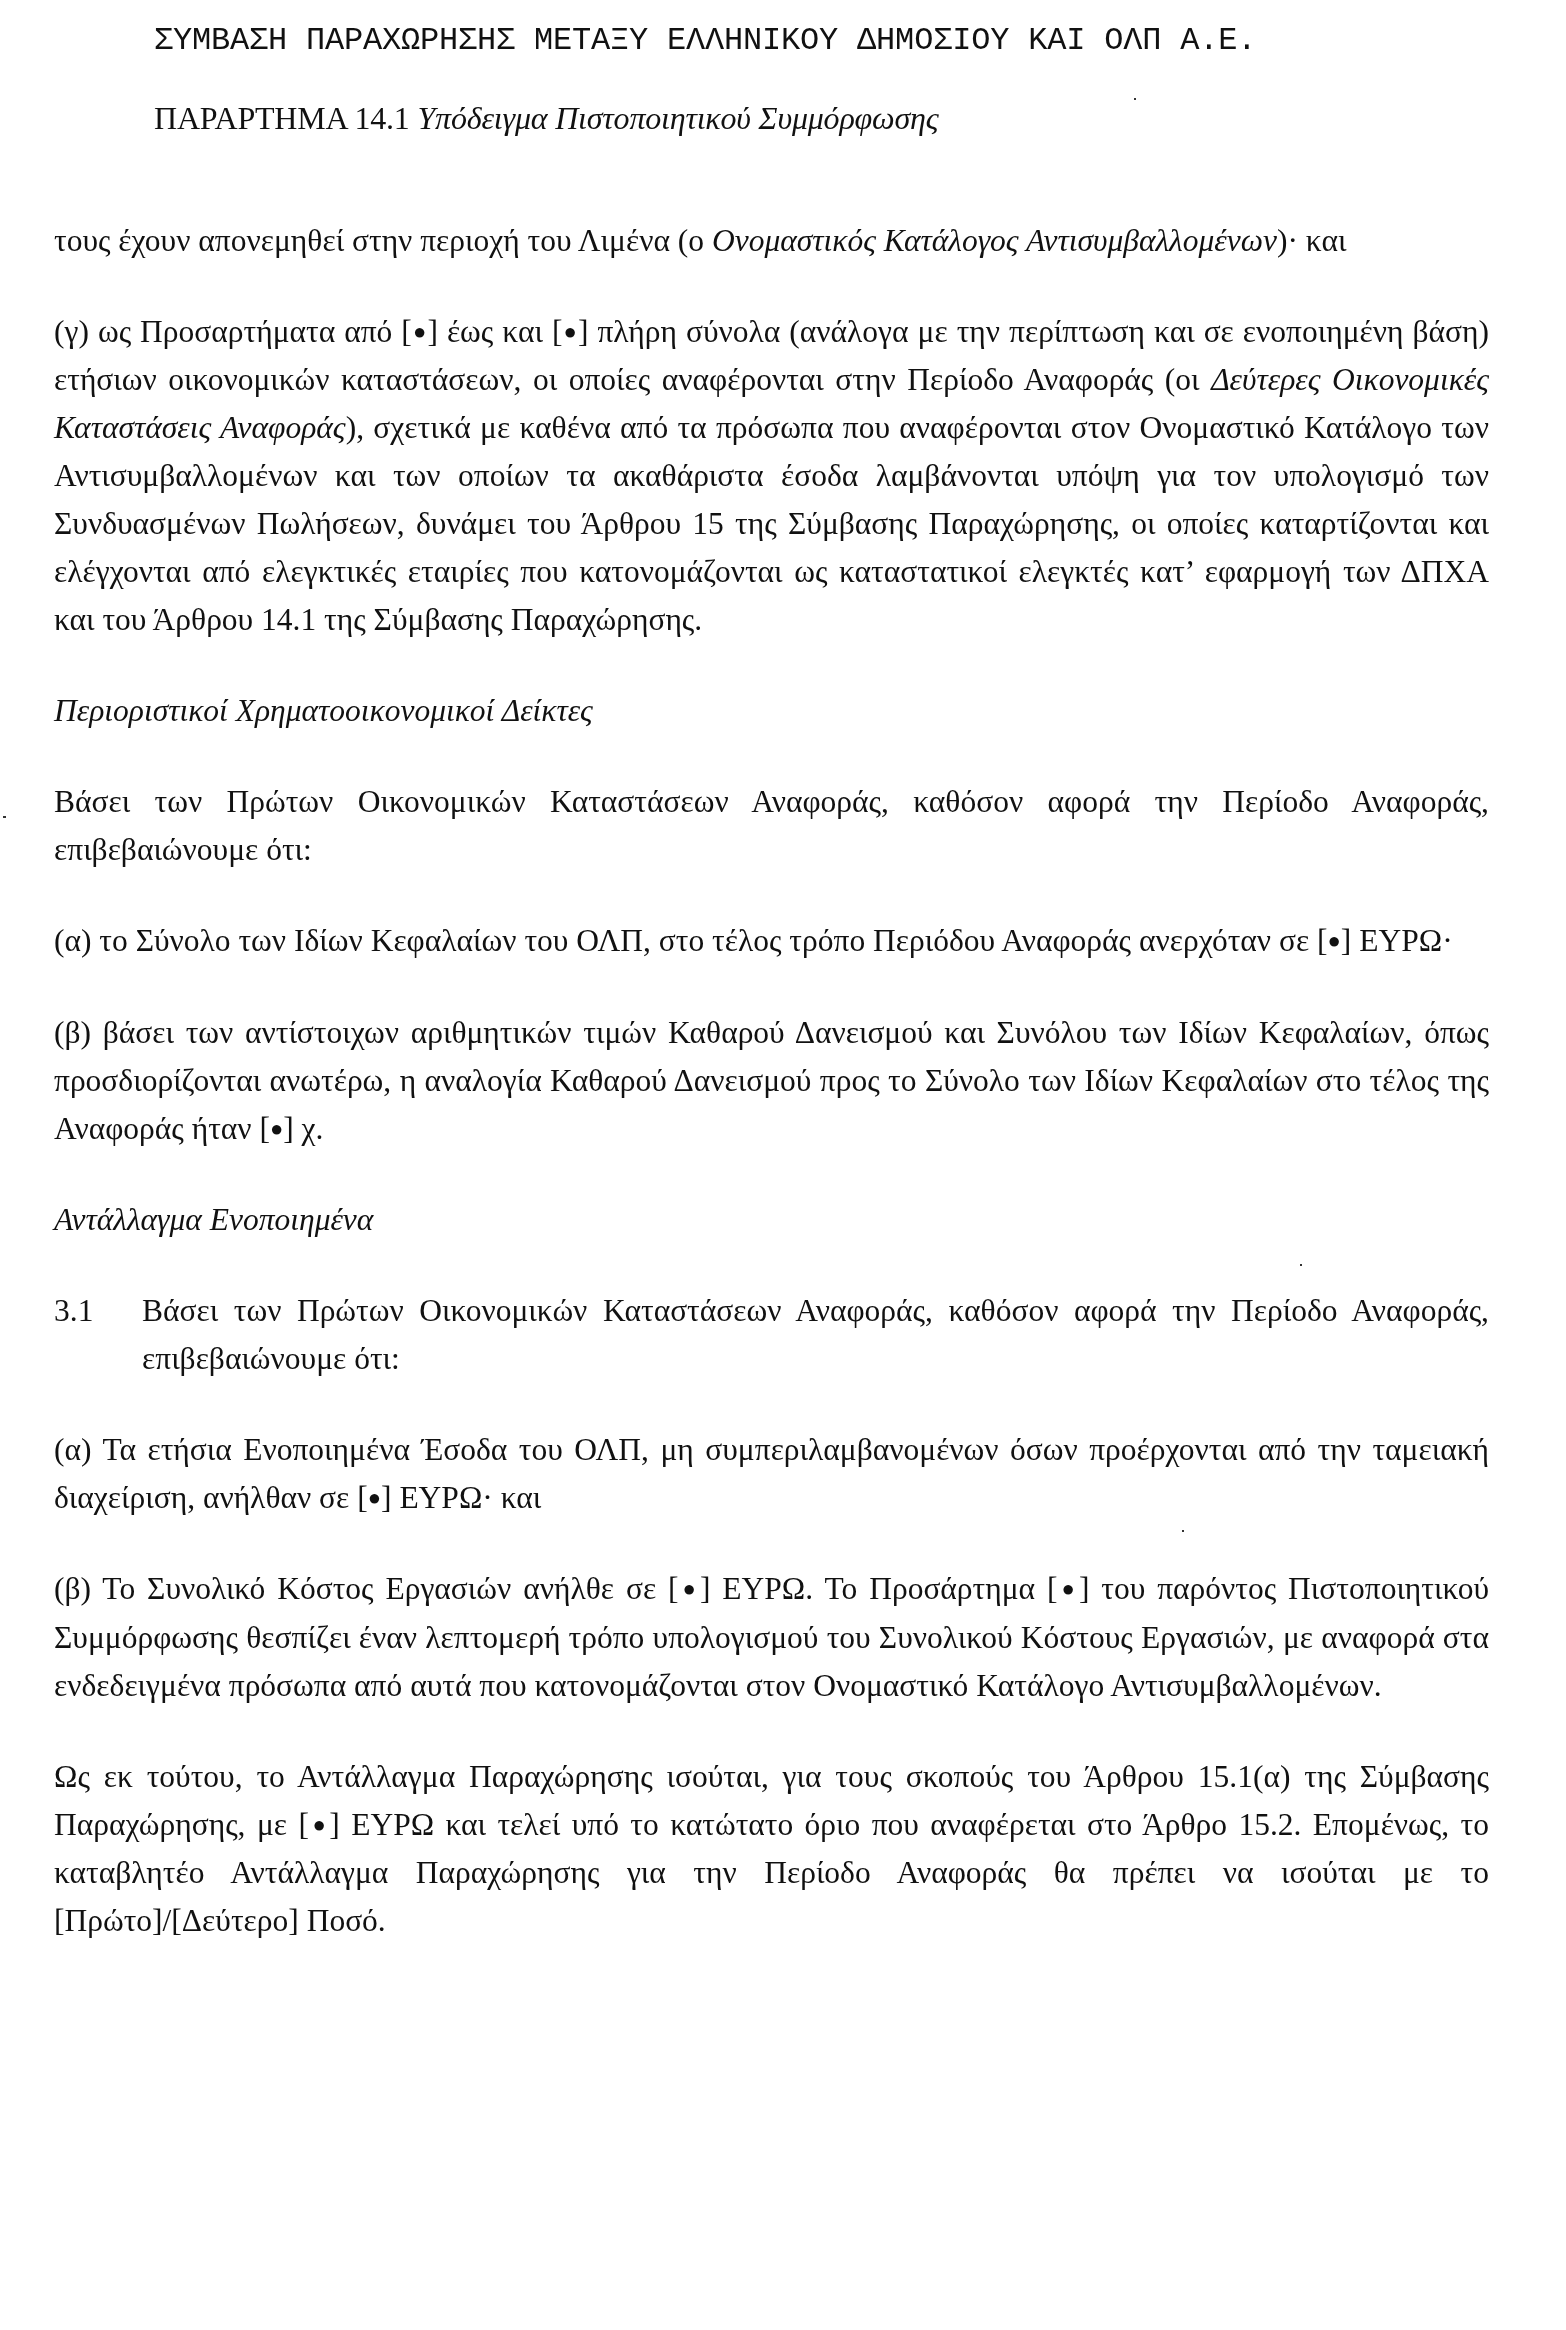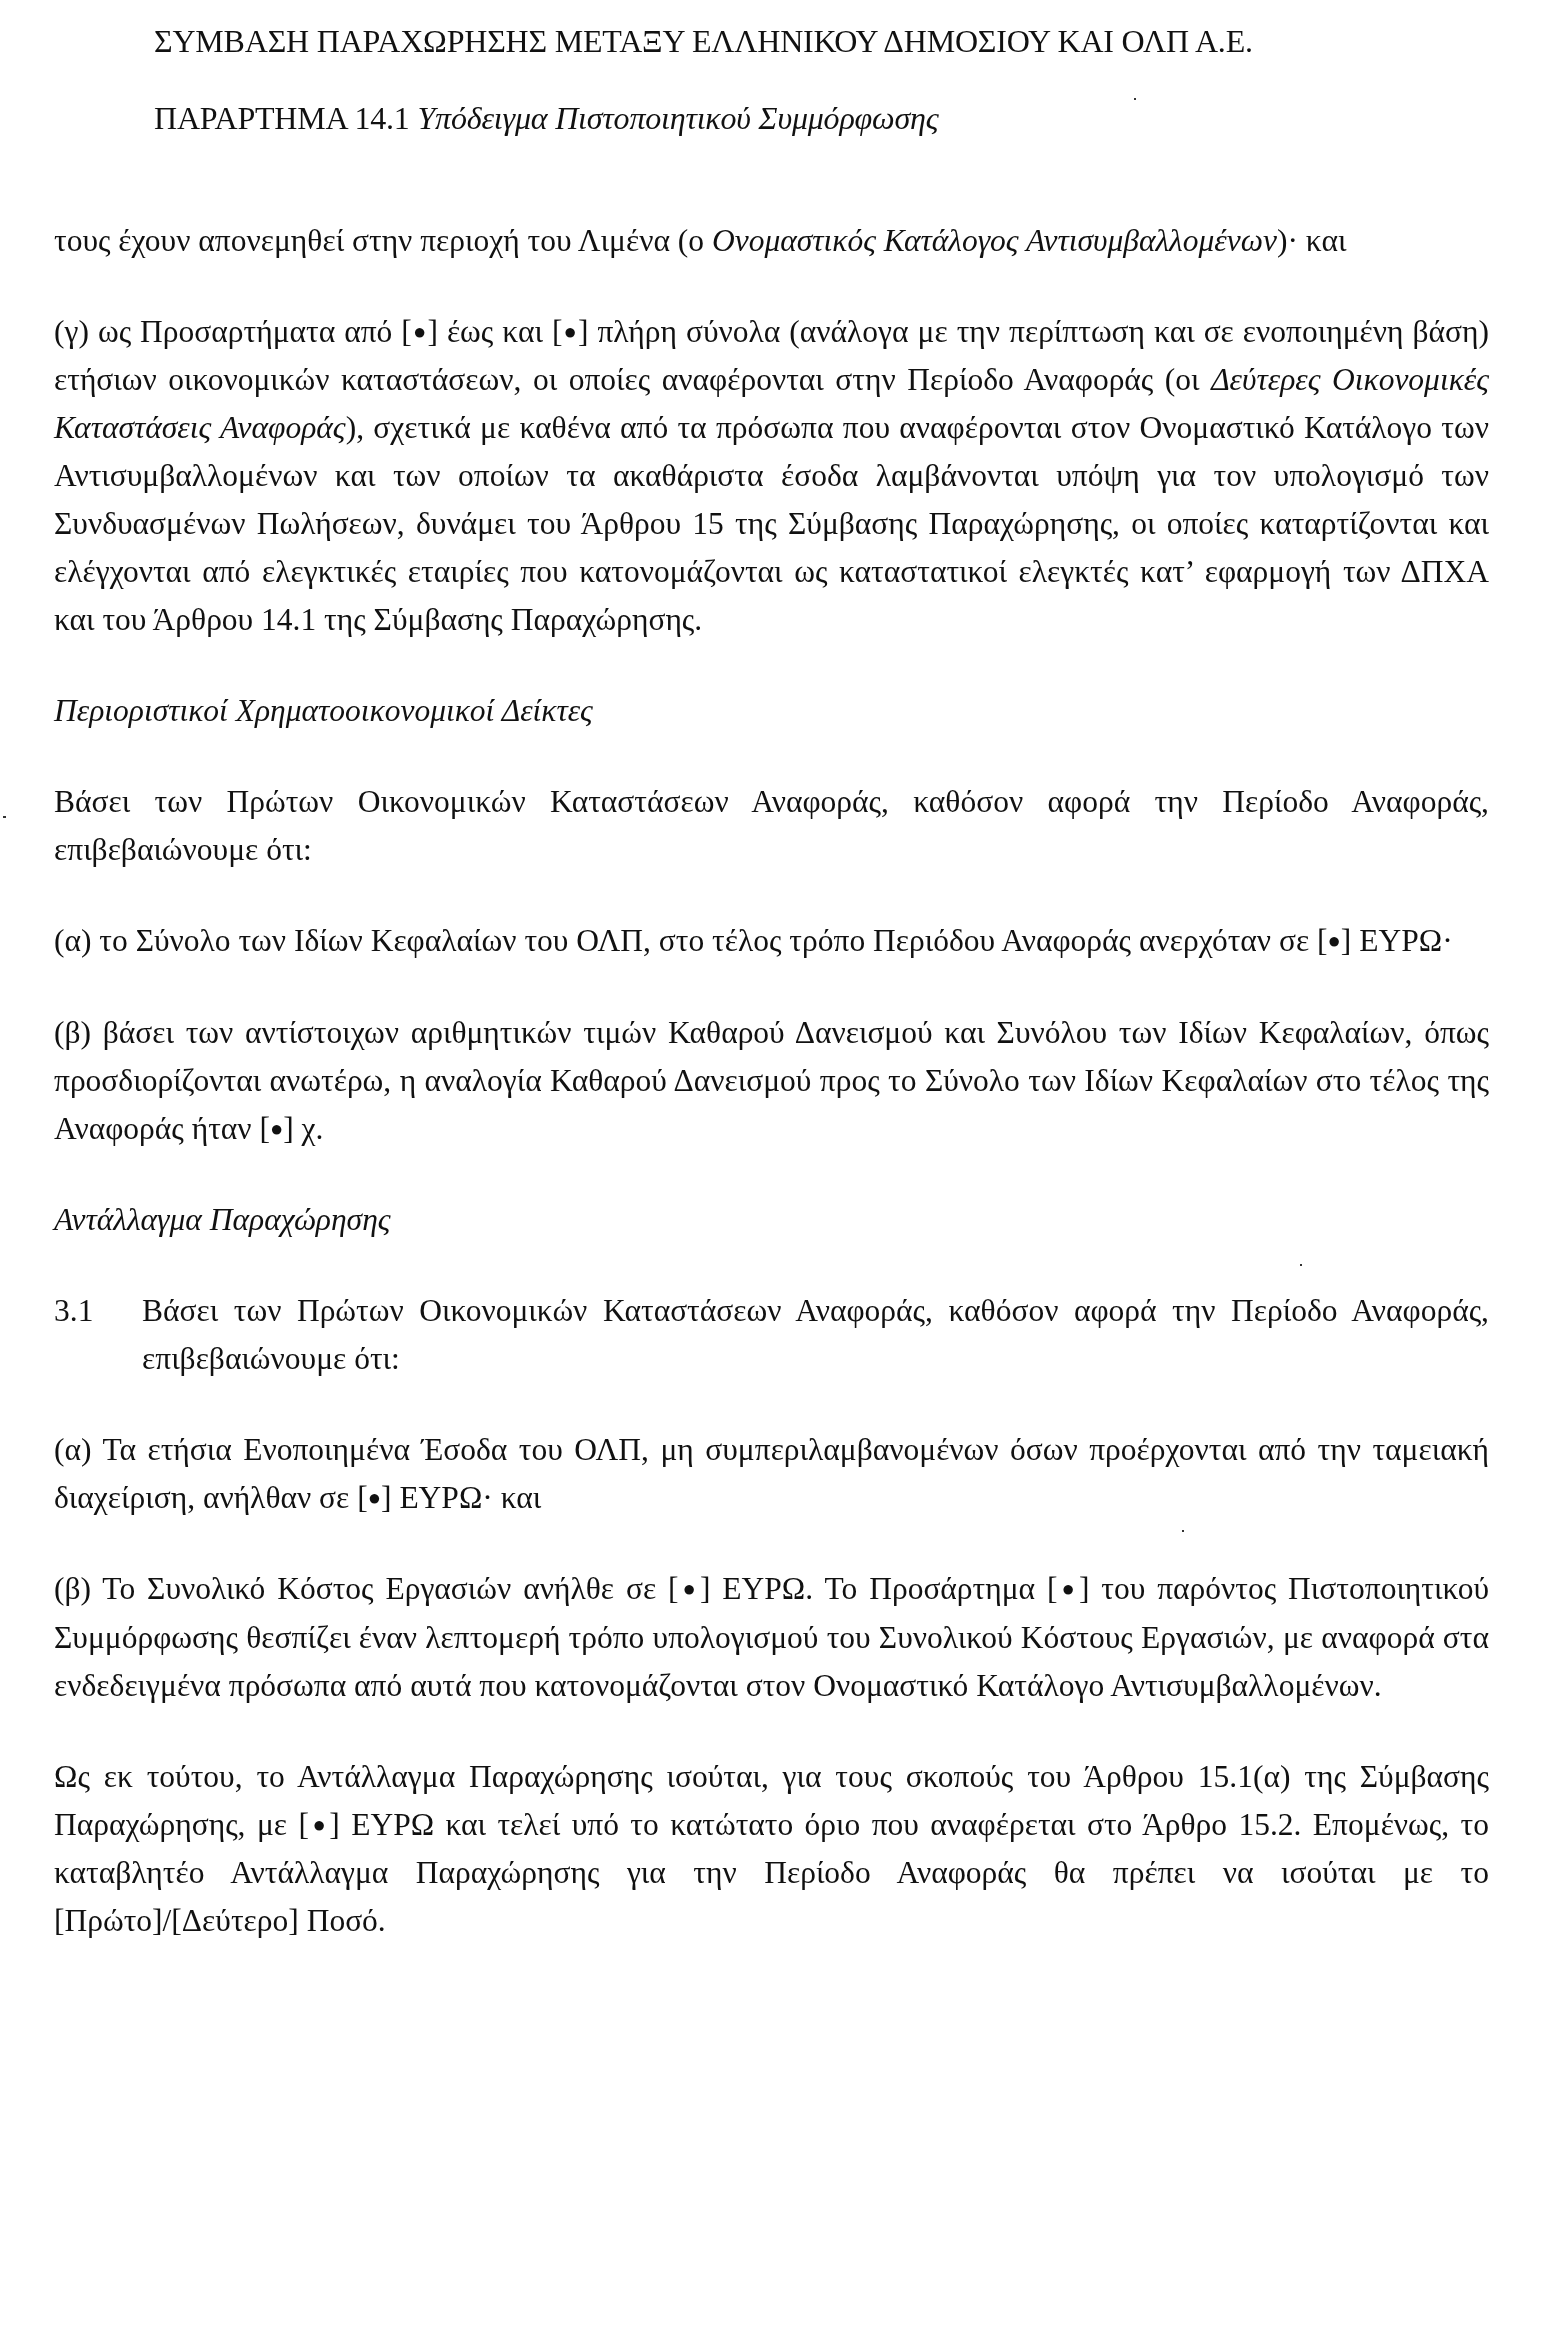--- a/index.html
+++ b/index.html
@@ -23,21 +23,21 @@
     height: 2330px;
   }
   .header {
     position: absolute;
     left: 154px;
     top: 22px;
     font-size: 32px;
     line-height: 38px;
     letter-spacing: -0.2px;
   }
-  .header .line1 { display: block; }
+  .header .line1 { display: block; font-family: Liberation Mono, monospace; }
   .header .line2 { display: block; margin-top: 39px; }
   .header em { font-style: italic; }
 
   .body {
     position: absolute;
     left: 54px;
     top: 217px;
     width: 1435px;
     font-size: 31.5px;
     line-height: 48px;
@@ -99,21 +99,21 @@
 
     <p class="heading">Περιοριστικοί Χρηματοοικονομικοί Δείκτες</p>
 
     <p class="p">Βάσει των Πρώτων Οικονομικών Καταστάσεων Αναφοράς, καθόσον αφορά την Περίοδο Αναφοράς, επιβεβαιώνουμε ότι:</p>
 
     <p class="p"><span>(α) το Σύνολο των Ιδίων Κεφαλαίων του ΟΛΠ, στο τέλος τρόπο Περιόδου Αναφοράς ανερχόταν σε [</span><span class="ph">●</span><span>] ΕΥΡΩ·</span></p>
 
     <p class="p"><span>(β) βάσει των αντίστοιχων αριθμητικών τιμών Καθαρού Δανεισμού και Συνόλου των Ιδίων Κεφαλαίων, όπως προσδιορίζονται ανωτέρω, η αναλογία Καθαρού Δανεισμού προς το Σύνολο των Ιδίων Κεφαλαίων στο τέλος της Αναφοράς ήταν [</span><span class="ph">●</span><span>] χ.</span></p>
 
 
-    <p class="heading">Αντάλλαγμα Παραχώρησης</p>
+    <p class="heading">Αντάλλαγμα Ενοποιημένα</p>
 
     <div class="numbered">
       <span class="num">3.1</span>
       <span class="txt">Βάσει των Πρώτων Οικονομικών Καταστάσεων Αναφοράς, καθόσον αφορά την Περίοδο Αναφοράς, επιβεβαιώνουμε ότι:</span>
     </div>
 
     <p class="p"><span>(α) Τα ετήσια Ενοποιημένα Έσοδα του ΟΛΠ, μη συμπεριλαμβανομένων όσων προέρχονται από την ταμειακή διαχείριση, ανήλθαν σε [</span><span class="ph">●</span><span>] ΕΥΡΩ· και</span></p>
 
     <p class="p"><span>(β) Το Συνολικό Κόστος Εργασιών ανήλθε σε [</span><span class="ph">●</span><span>] ΕΥΡΩ. Το Προσάρτημα [</span><span class="ph">●</span><span>] του παρόντος Πιστοποιητικού Συμμόρφωσης θεσπίζει έναν λεπτομερή τρόπο υπολογισμού του Συνολικού Κόστους Εργασιών, με αναφορά στα ενδεδειγμένα πρόσωπα από αυτά που κατονομάζονται στον Ονομαστικό Κατάλογο Αντισυμβαλλομένων.</span></p>
 

